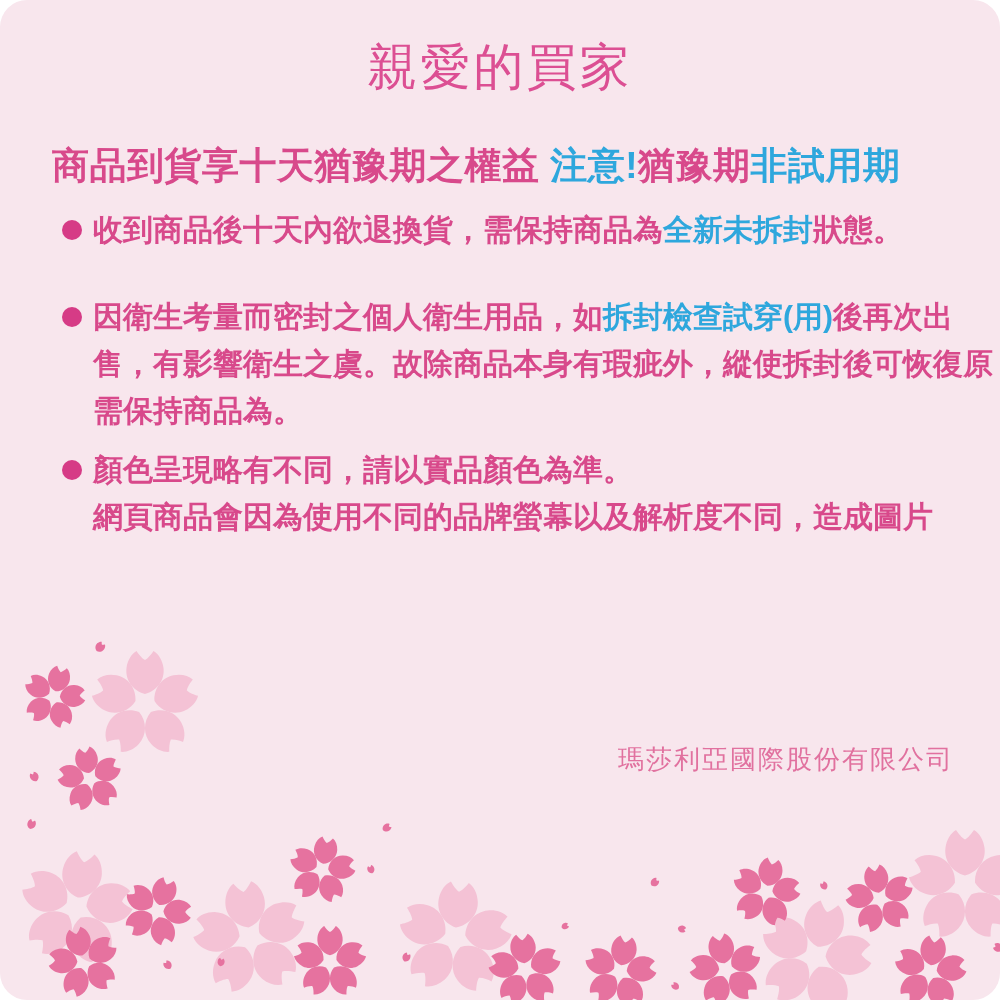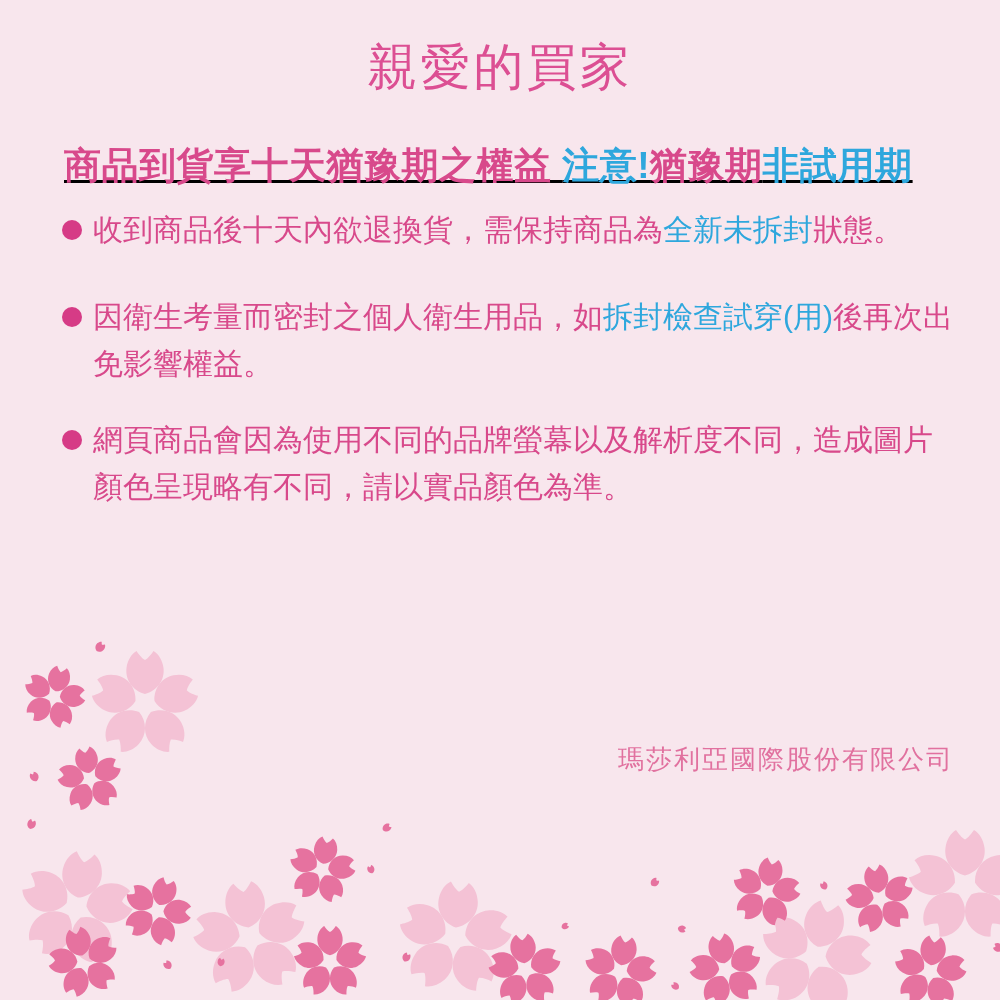--- a/index.html
+++ b/index.html
@@ -2,41 +2,41 @@
 <html style="--bg: #f8e6ed; --title-pink: #dc4f93; --text-pink: #d8498b; --text-blue: #2ea7dd; --dot-pink: #d63b86; --company-pink: #e1719f;"><head>
 <meta charset="utf-8">
 <style>
   html,body{margin:0;padding:0;}
   .page{
     position:relative;
     width:1000px;height:1000px;
     background:var(--bg,#f8e6ed);
     overflow:hidden;
     font-family:"Liberation Sans","DejaVu Sans",sans-serif;
+    border-radius:27px;
   }
   #decor{position:absolute;left:0;top:0;width:1000px;height:1000px;}
   .title{
     position:absolute;top:34px;left:0;width:100%;
     text-align:center;margin:0;
     font-size:50px;font-weight:500;letter-spacing:3px;
     color:var(--title-pink,#dc4f93);
   }
   .heading{
-    position:absolute;left:64px;top:141px;
+    position:absolute;left:52px;top:141px;
     font-size:37px;font-weight:700;letter-spacing:0.5px;
     white-space:nowrap;
-    text-decoration:underline;
   }
   .bullets{
     position:absolute;left:62px;top:206px;width:890px;
-    font-size:30px;line-height:47px;font-weight:400;
+    font-size:30px;line-height:47px;font-weight:700;
   }
   .bullet{position:relative;padding-left:31px;}
   .bullet.gap-large{margin-bottom:40px;}
-  .bullet.gap-small{margin-bottom:29px;}
+  .bullet.gap-small{margin-bottom:12px;}
   .bullet .dot{
     position:absolute;left:0;top:14px;
     width:20px;height:20px;border-radius:50%;
     background:var(--dot-pink,#d63b86);
   }
   .line{white-space:nowrap;}
   .seg-pink{color:var(--text-pink,#d8498b);}
   .seg-blue{color:var(--text-blue,#2ea7dd);}
   .company{
     position:absolute;top:742px;right:46px;
@@ -227,26 +227,27 @@
       <div class="bullet gap-large">
         <span class="dot"></span>
         <div class="text">
           <div class="line"><span class="seg-pink">收到商品後十天內欲退換貨，需保持商品為</span><span class="seg-blue">全新未拆封</span><span class="seg-pink">狀態。</span></div>
         </div>
       </div>
       <div class="bullet gap-small">
         <span class="dot"></span>
         <div class="text">
           <div class="line"><span class="seg-pink">因衛生考量而密封之個人衛生用品，如</span><span class="seg-blue">拆封檢查試穿(用)</span><span class="seg-pink">後再次出</span></div>
-          <div class="line"><span class="seg-pink">免影響權益。</span></div>
+          <div class="line"><span class="seg-pink">售，有影響衛生之虞。故除商品本身有瑕疵外，縱使拆封後可恢復原</span></div>
+          <div class="line"><span class="seg-pink">需保持商品為。</span></div>
         </div>
       </div>
       <div class="bullet ">
         <span class="dot"></span>
         <div class="text">
+          <div class="line"><span class="seg-pink">顏色呈現略有不同，請以實品顏色為準。</span></div>
           <div class="line"><span class="seg-pink">網頁商品會因為使用不同的品牌螢幕以及解析度不同，造成圖片</span></div>
-          <div class="line"><span class="seg-pink">顏色呈現略有不同，請以實品顏色為準。</span></div>
         </div>
       </div>
     </div>
 
   <div class="company">瑪莎利亞國際股份有限公司</div>
 </div>
 
 </body></html>

